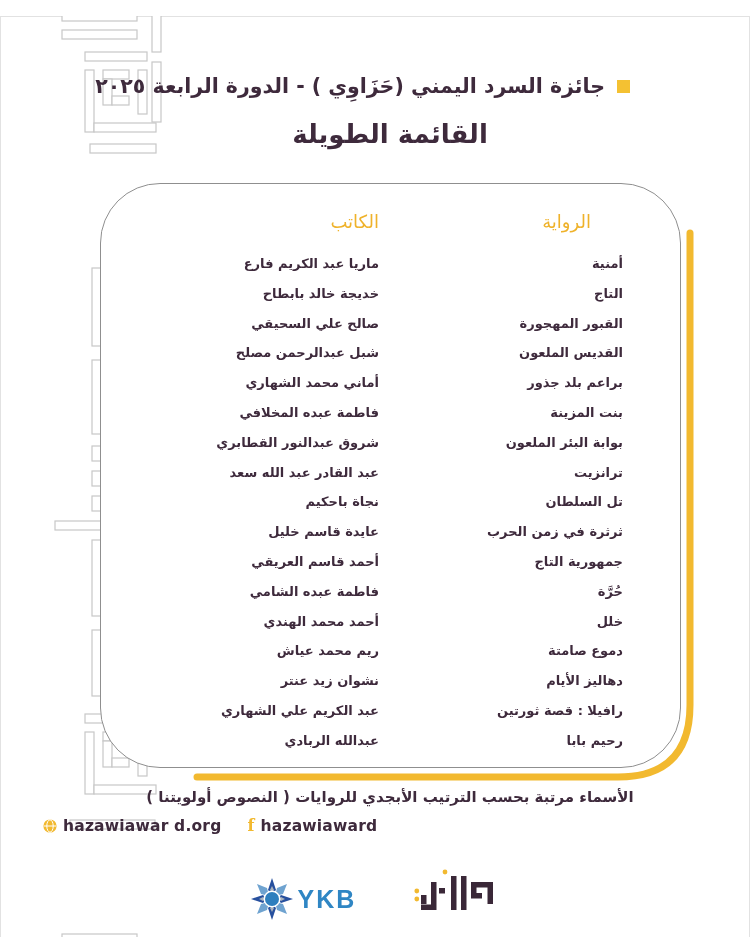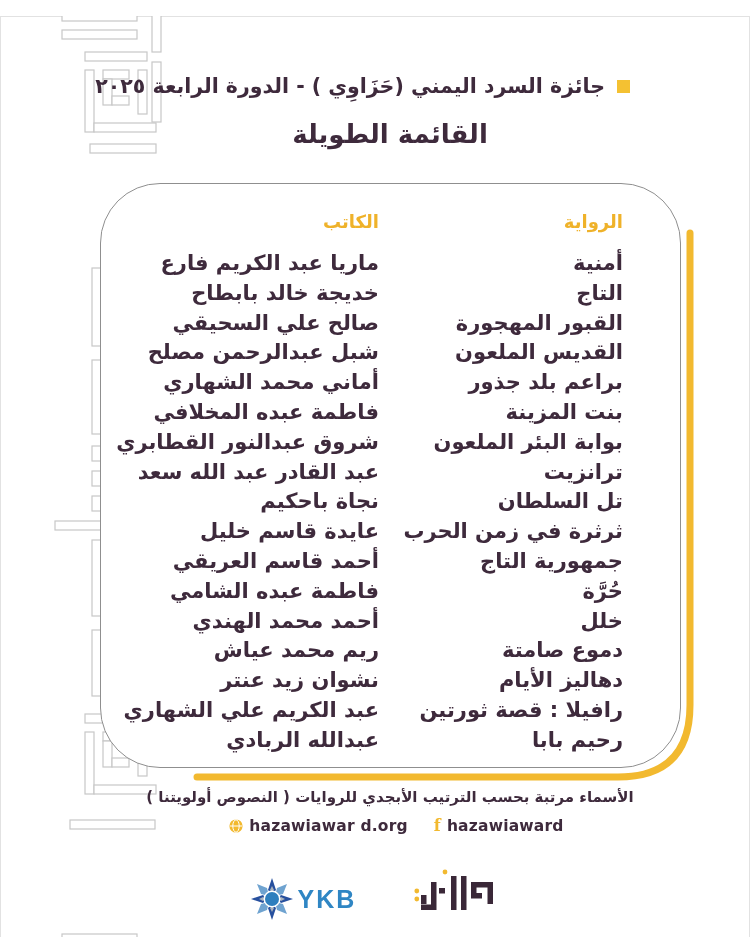--- a/index.html
+++ b/index.html
@@ -39,34 +39,34 @@
     position:absolute; left:0; top:0;
     width:581px; height:585px;
     background:#ffffff;
     border:1.3px solid #8f8f8f;
     border-radius:60px;
     direction:rtl;
   }
   .col { position:absolute; top:25px; text-align:right; }
   .col-novel  { right:57px; }
   .col-writer { right:301px; }
-  .col-header { color:#efb22a; font-size:18px; font-weight:bold; margin-bottom:14px; line-height:26px; }
-  .col-novel  .col-header { margin-left:0; padding-left:23px; }
+  .col-header { color:#efb22a; font-size:18px; font-weight:normal; margin-bottom:14px; line-height:26px; }
+  .col-novel  .col-header { margin-left:0; padding-left:23px;text-align:center; }
   .col-writer .col-header { padding-left:118px; }
-  .list-item { font-size:21px; font-weight:bold; line-height:29.8px; white-space:nowrap; }
+  .list-item { font-size:13px; font-weight:bold; line-height:29.8px; white-space:nowrap; }
 
   
   .note {
     position:absolute; top:772px; left:30px; right:0;
     text-align:center; direction:rtl;
     font-size:15px; font-weight:bold; z-index:3;
   }
   .links-row {
     position:absolute; top:800px; left:43px; right:0;
-    display:flex; justify-content:center; align-items:center; gap:26px; z-index:3;
+    display:flex; align-items:center; gap:26px; z-index:3;
   }
   .link-item { display:flex; align-items:center; gap:6px; font-size:15.5px; font-weight:bold; color:#3e2a3c; letter-spacing:.2px; cursor:pointer; }
   .fb-glyph { color:#f2b92f; font-size:16px; font-weight:bold; font-family:"DejaVu Serif", serif; }
 
   .logos-row {
     position:absolute; top:850px; left:0; right:4px;
     display:flex; justify-content:center; align-items:center; gap:58px; z-index:3;
   }
   .ykb { display:flex; align-items:center; gap:4px; }
   .ykb-text { font-size:25px; font-weight:bold; color:#2f86c4; letter-spacing:2px; font-family:"Liberation Sans", sans-serif; }

